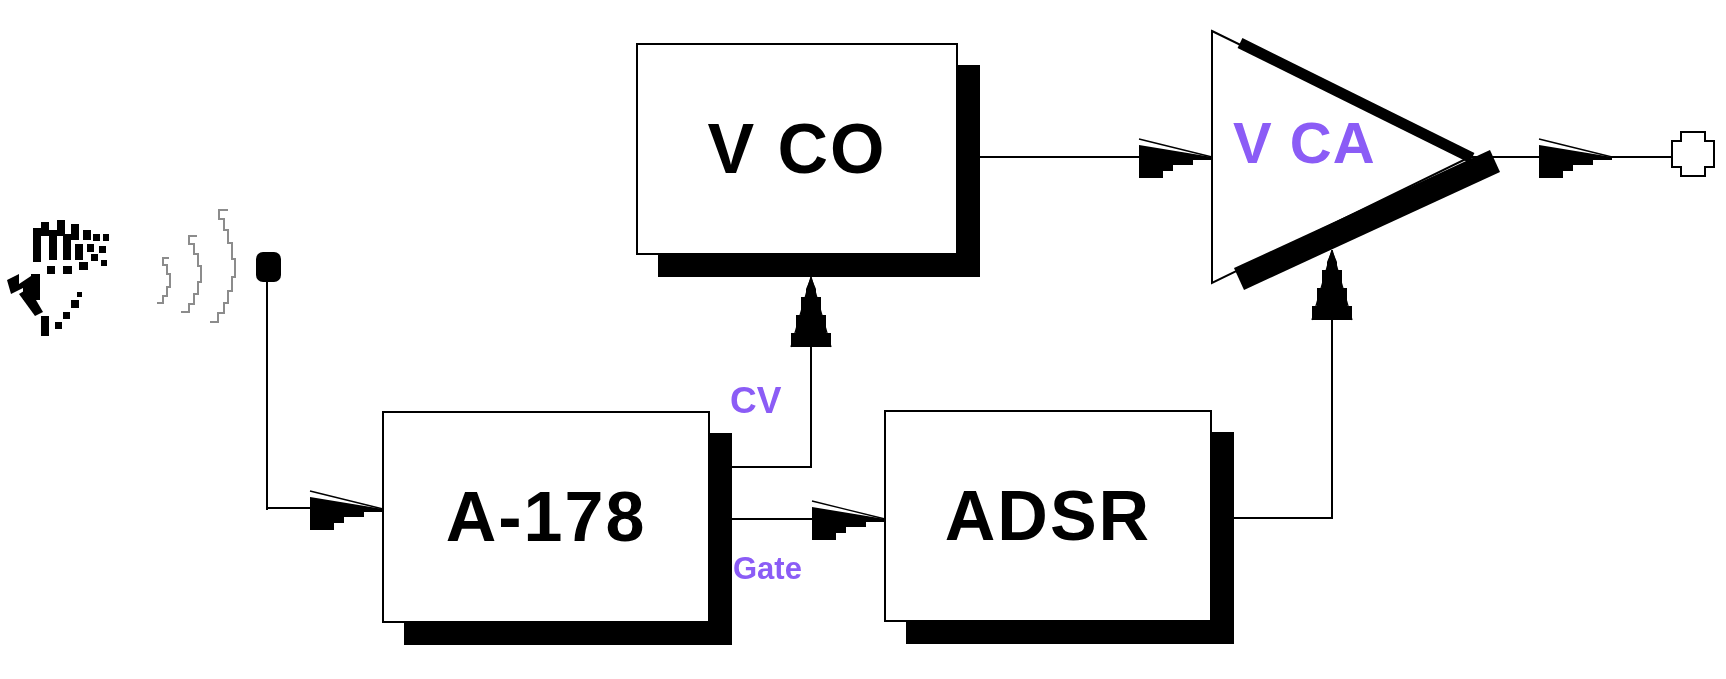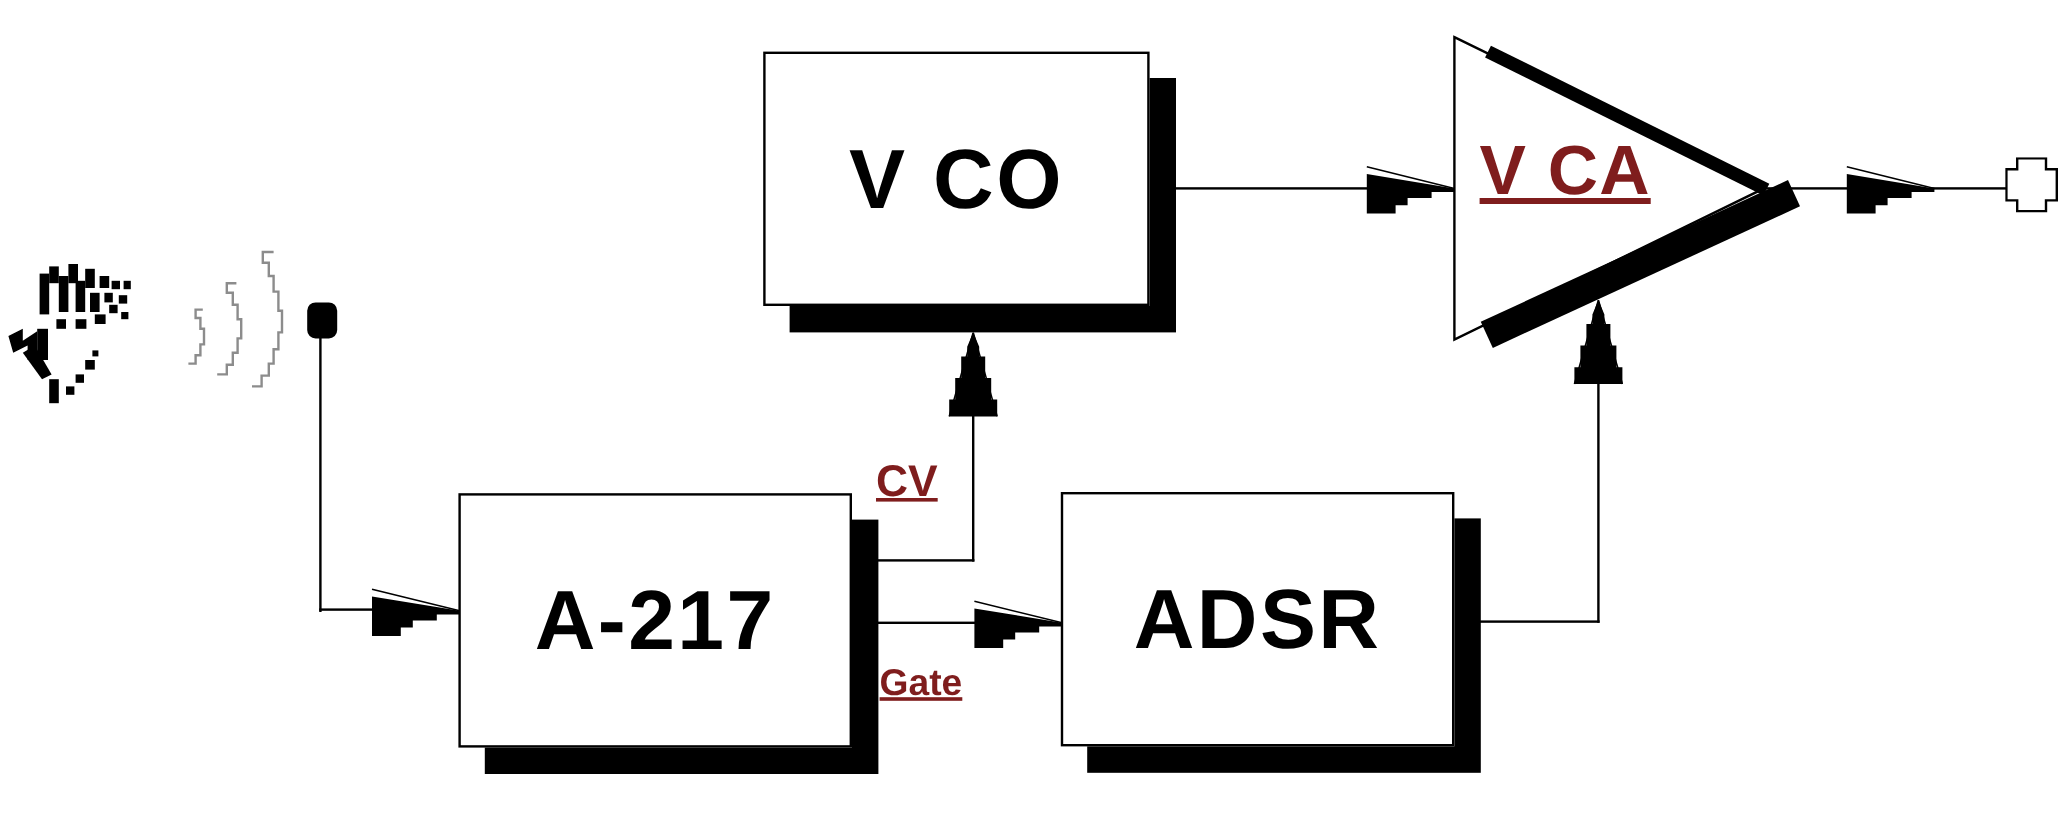--- a/index.html
+++ b/index.html
@@ -4,21 +4,21 @@
 <style>
   html,body{margin:0;padding:0;background:#ffffff;}
   #stage{position:relative;width:1726px;height:679px;background:#ffffff;overflow:hidden;
          font-family:"Liberation Sans", sans-serif;}
   .block{position:absolute;box-sizing:border-box;background:#ffffff;border:2px solid #000;
          box-shadow:22px 22px 0 0 #000;display:flex;align-items:center;justify-content:center;
          z-index:2;}
   .block-label{font-weight:bold;color:#000;font-size:70px;letter-spacing:2px;white-space:pre;}
   .wire{position:absolute;background:#000;z-index:1;}
   .arrow{position:absolute;z-index:3;}
-  .wire-label{position:absolute;font-weight:bold;color:#7f1d1d;z-index:4;white-space:pre;line-height:1;text-decoration:underline;}
+  .wire-label{position:absolute;font-weight:bold;color:#8b5cf6;z-index:4;white-space:pre;line-height:1;}
   .icon-svg{position:absolute;z-index:2;}
   #node-square{position:absolute;left:256px;top:252px;width:25px;height:30px;background:#000;
                border-radius:7px;z-index:2;}
   #vca-label{left:1233px;top:114px;width:140px;text-align:center;font-size:58px;letter-spacing:1px;}
   #cv-label{left:730px;top:382px;font-size:37px;}
   #gate-label{left:733px;top:553px;font-size:31px;}
 </style>
 </head>
 <body>
 
@@ -69,21 +69,21 @@
     <g fill="none" stroke="#8c8c8c" stroke-width="2">
       <path d="M29,60 h-6 v7 h4 v9 h3 v13 h-3 v9 h-4 v7 h-6"></path>
       <path d="M57,38 h-8 v8 h5 v10 h4 v12 h3 v16 h-3 v12 h-4 v10 h-5 v8 h-8"></path>
       <path d="M88,12 h-9 v9 h5 v11 h4 v13 h4 v16 h3 v18 h-3 v14 h-4 v12 h-4 v10 h-6 v9 h-8"></path>
     </g>
   </svg>
 
   <div id="node-square"></div>
 
   <div class="block" style="left:382px;top:411px;width:328px;height:212px;">
-    <span class="block-label">A-217</span>
+    <span class="block-label">A-178</span>
   </div>
 
   <div class="block" style="left:636px;top:43px;width:322px;height:212px;">
     <span class="block-label">V CO</span>
   </div>
 
   <div class="block" style="left:884px;top:410px;width:328px;height:212px;">
     <span class="block-label">ADSR</span>
   </div>
 

